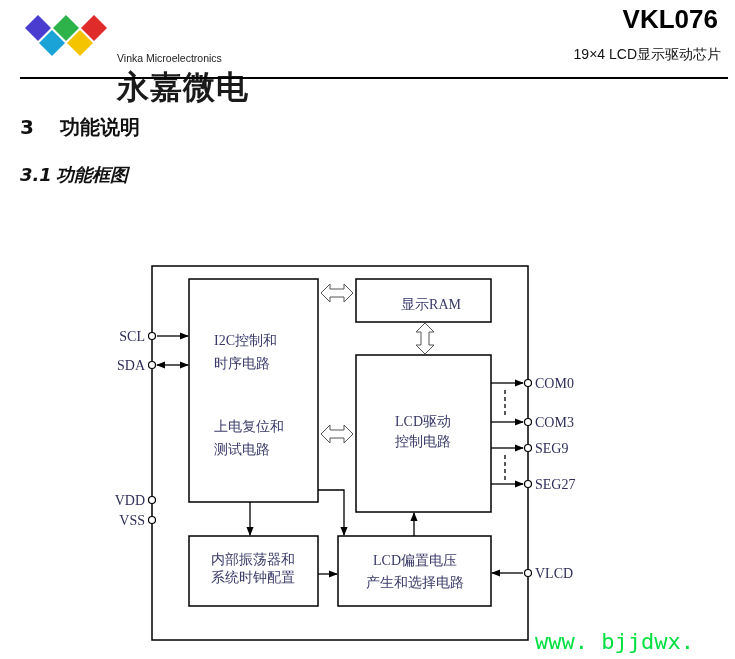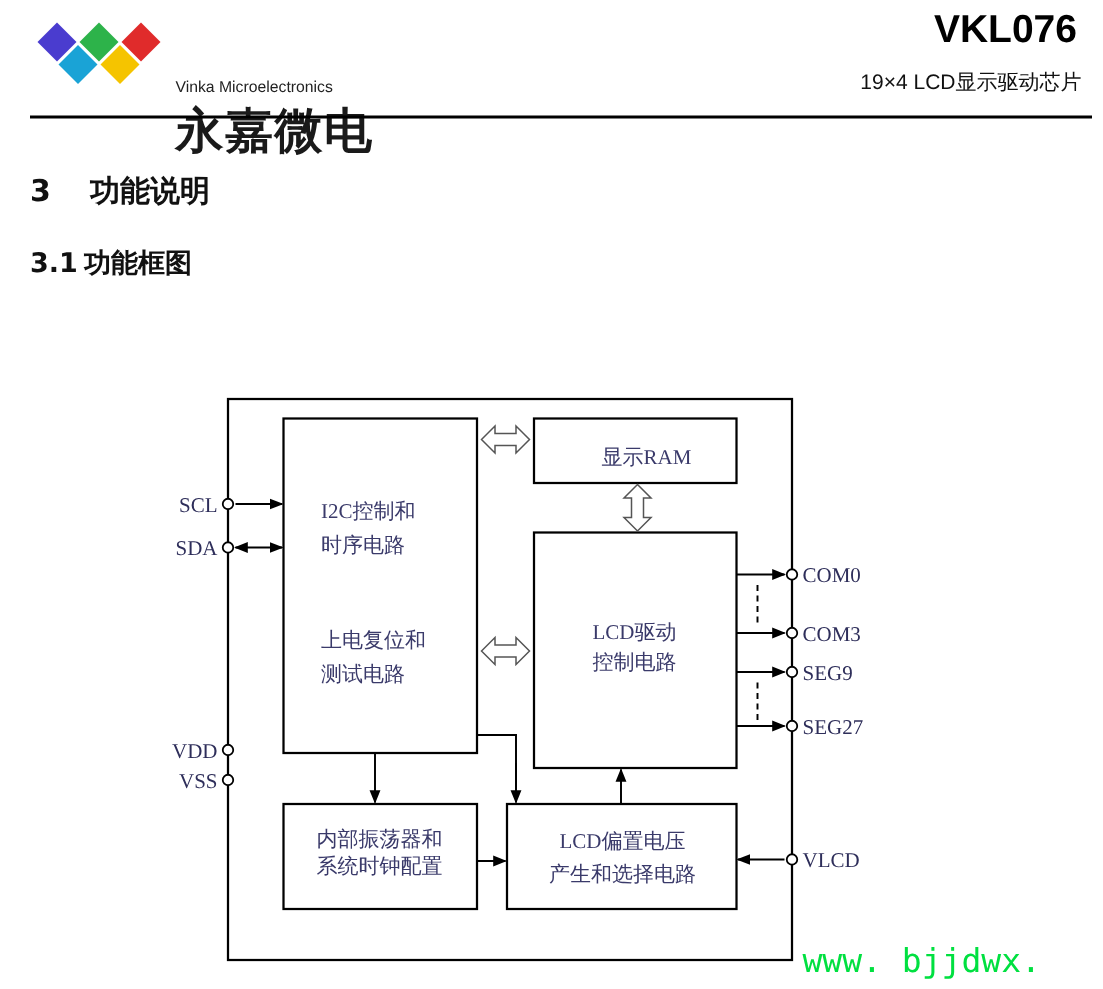--- a/index.html
+++ b/index.html
@@ -5,21 +5,21 @@
   html, body { margin:0; padding:0; background:#ffffff; }
   body { width:735px; height:659px; position:relative; overflow:hidden; font-family:"DejaVu Sans", sans-serif; }
   .abs { position:absolute; }
   .logo-text-cn { position:absolute; left:117px; top:18px; font-size:32px; font-weight:bold; color:#1a1a1a; letter-spacing:1px; font-family:"DejaVu Sans", sans-serif;margin-top:48px; }
   .logo-text-en { position:absolute; left:117px; top:52px; font-size:10.5px; color:#222; font-family:"Liberation Sans", sans-serif;text-align:right; }
   .doc-title { position:absolute; right:17px; top:4px; font-size:26px; font-weight:bold; color:#000; font-family:"Liberation Sans", sans-serif;margin-left:24px; }
   .doc-subtitle { position:absolute; right:14px; top:46px; font-size:14px; color:#111; font-family:"Liberation Sans", sans-serif; }
   .header-rule { position:absolute; left:20px; top:77px; width:708px; height:2px; background:#000; }
   .h1 { position:absolute; left:20px; top:114px; font-size:20px; font-weight:bold; color:#111; }
   .h1 .num { display:inline-block; width:40px; }
-  .h2 { position:absolute; left:20px; top:163px; font-size:18px; font-weight:bold; color:#111; }
+  .h2 { position:absolute; left:20px; top:163px; font-size:18px; font-weight:bold; color:#111;font-style:italic; }
   .h2 .num { display:inline-block; width:36px; }
   svg text { font-family:"Liberation Serif", "DejaVu Serif", serif; }
   .watermark { position:absolute; left:535px; top:629px; font-size:22px; color:#00e040; font-family:"DejaVu Sans Mono", monospace; letter-spacing:0px; }
 </style>
 </head>
 <body>
 
 <div>
   <svg class="abs" style="left:20px;top:12px" width="100" height="48">
     <polygon id="d0" points="5,16 18,3 31,16 18,29" fill="#4a3ccf"></polygon>

